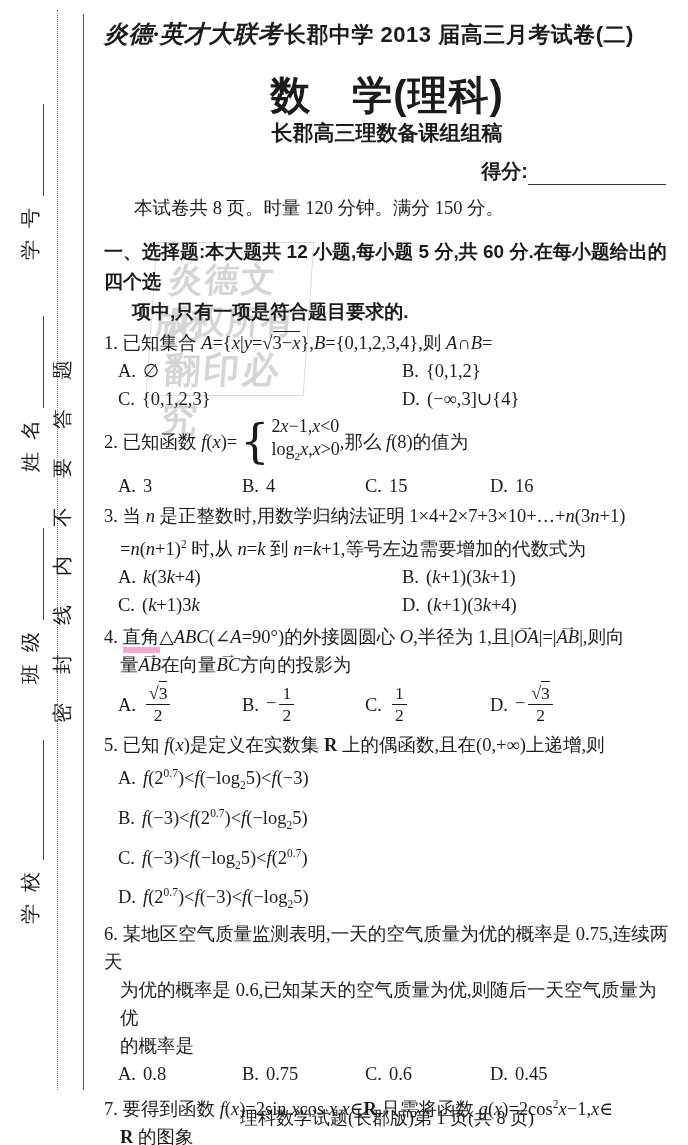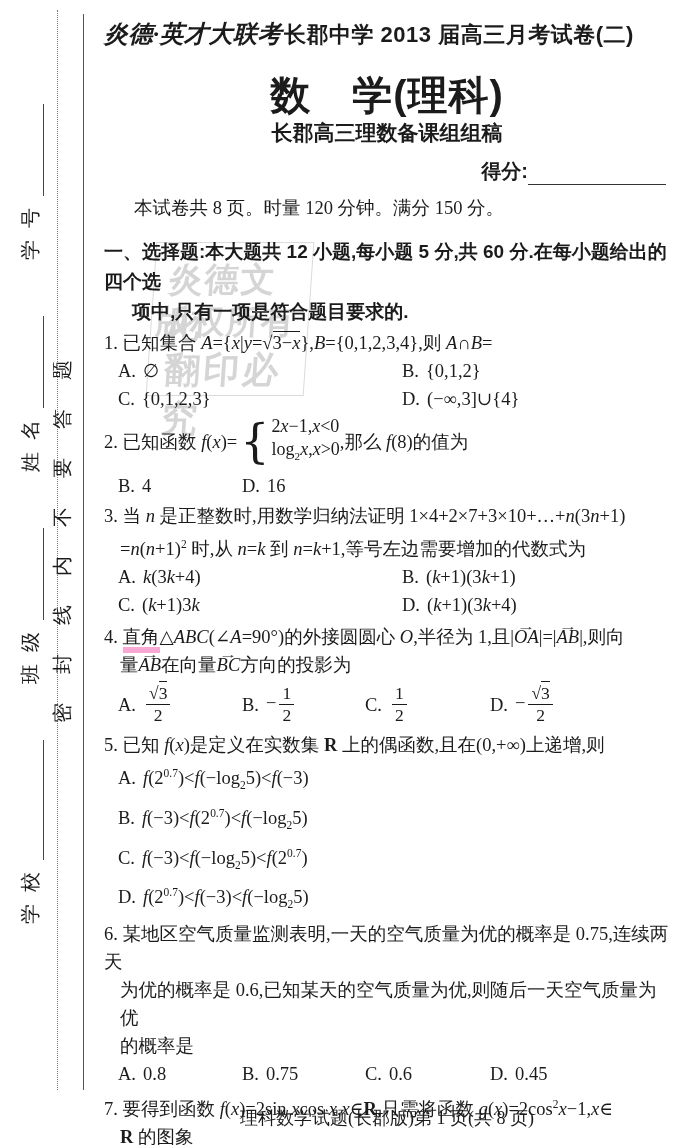--- a/index.html
+++ b/index.html
@@ -155,21 +155,23 @@
     <div class="case-row">
       <span>2. 已知函数 <i>f</i>(<i>x</i>)=</span>
       <span class="brace">{</span>
       <span class="cases">
         <span>2<i>x</i>−1,<i>x</i>&lt;0</span>
         <span>log<sub>2</sub><i>x</i>,<i>x</i>&gt;0</span>
       </span>
       <span>,那么 <i>f</i>(8)的值为</span>
     </div>
     <div class="opts grid4">
+      <span class="opt"><span class="opt-label">A.</span><span>3</span></span>
       <span class="opt"><span class="opt-label">B.</span><span>4</span></span>
+      <span class="opt"><span class="opt-label">C.</span><span>15</span></span>
       <span class="opt"><span class="opt-label">D.</span><span>16</span></span>
     </div>
   </div>
 
   <div class="q">
     <div class="q-line">3. 当 <i>n</i> 是正整数时,用数学归纳法证明 1×4+2×7+3×10+…+<i>n</i>(3<i>n</i>+1)</div>
     <div class="q-line q-indent">=<i>n</i>(<i>n</i>+1)<sup>2</sup> 时,从 <i>n</i>=<i>k</i> 到 <i>n</i>=<i>k</i>+1,等号左边需要增加的代数式为</div>
     <div class="opts grid2">
       <span class="opt"><span class="opt-label">A.</span><span><i>k</i>(3<i>k</i>+4)</span></span>
       <span class="opt"><span class="opt-label">B.</span><span>(<i>k</i>+1)(3<i>k</i>+1)</span></span>

